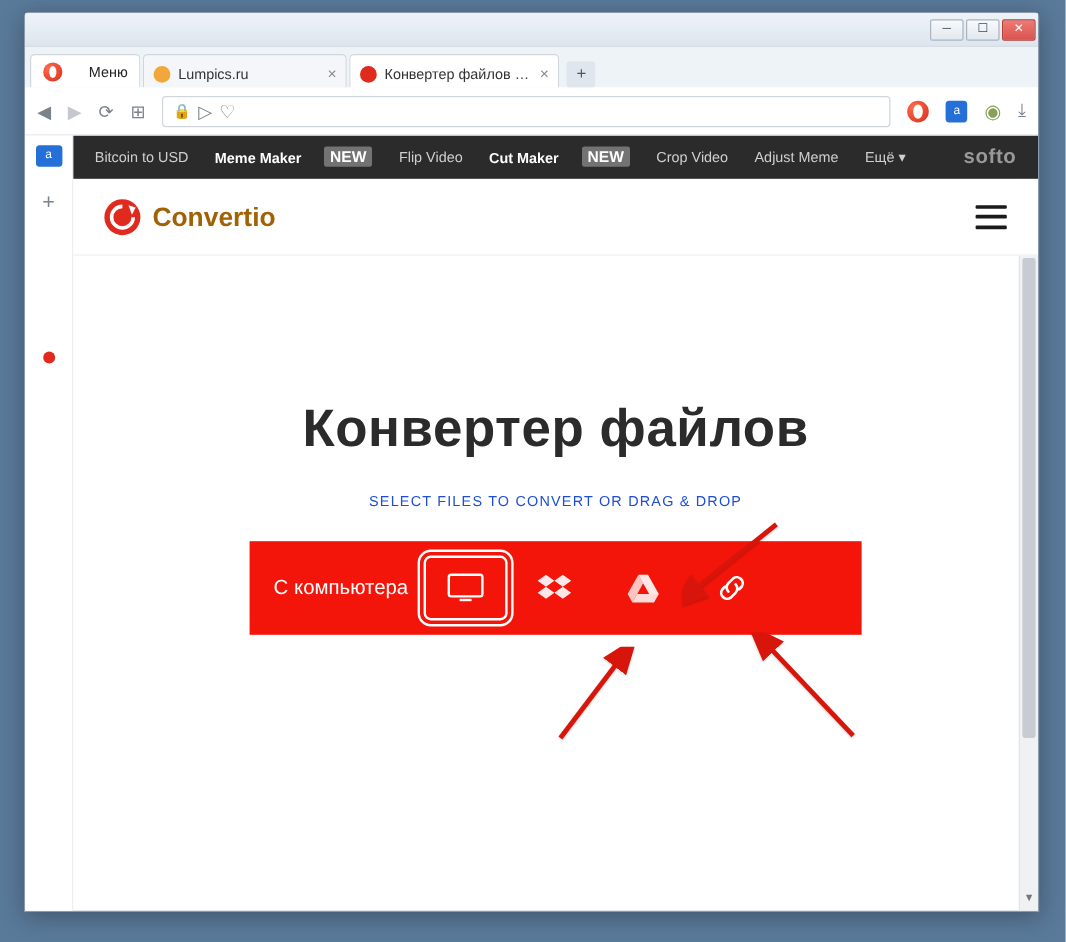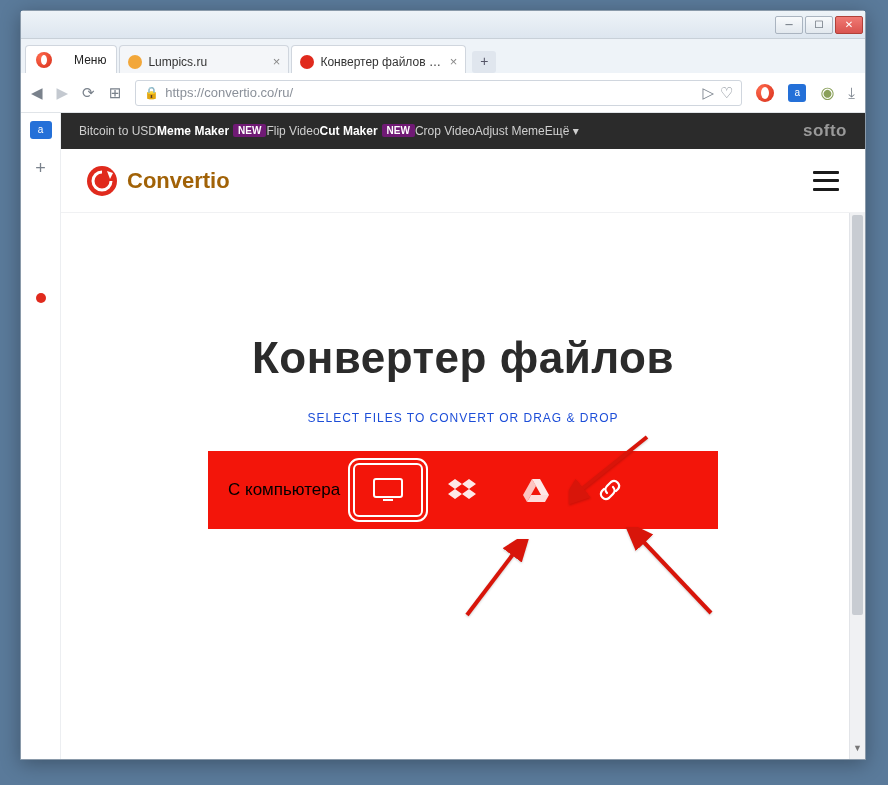--- a/index.html
+++ b/index.html
@@ -96,26 +96,26 @@
   display:flex; flex-direction:column; align-items:center;
   padding-top:6px; gap:16px;
 }
 .gutter-item { width:22px; height:22px; display:flex; align-items:center; justify-content:center;}
 .trans-badge { background:#2470d8; color:#fff; width:22px; height:18px; border-radius:3px; font-size:10px; line-height:18px; text-align:center;}
 .plus-lg { font-size:18px; color:#7a828c;}
 .red-dot { width:10px; height:10px; border-radius:50%; background:#e02a1d;}
 .content { flex:1; display:flex; flex-direction:column; min-width:0; overflow:hidden;}
 .softo-bar {
   height:36px; background:#2b2b2b; color:#cfcfcf;
-  display:flex; align-items:center; padding:0 18px; 
+  display:flex; align-items:center; padding:0 18px; gap:22px;
   font-size:12px;
 }
 .softo-item { color:#cfcfcf; white-space:nowrap;}
 .softo-item.bold { color:#fff; font-weight:600;}
-.new-pill { background:#701a75; color:#fff; font-size:10px; padding:1px 5px; border-radius:2px; margin-left:4px; vertical-align:1px;}
+.new-pill { background:#737373; color:#fff; font-size:13px; padding:1px 5px; border-radius:2px; margin-left:19px; vertical-align:1px;}
 .softo-spacer{flex:1;}
 .softo-logo { color:#999; font-size:17px; font-weight:700; letter-spacing:0.5px;}
 .app-header {
   height:64px; display:flex; align-items:center; justify-content:space-between;
   padding: 0 26px;
   border-bottom:1px solid #f0f1f3;
 }
 .brand { display:flex; align-items:center; gap:10px;}
 .brand-mark {
   width:30px; height:30px; border-radius:50%;
@@ -129,21 +129,21 @@
 .hero-title { font-size:44px; font-weight:700; color:#2b2b2b; letter-spacing:0.5px;}
 .hero-sub { margin-top:28px; font-size:12px; letter-spacing:1px; color:#1d4ed8;}
 .upload-bar {
   margin-top:26px;
   width: 510px; height:78px;
   background:#f3150a;
   display:flex; align-items:center;
   padding: 0 20px;
   position:relative;
 }
-.upload-label { color:#000000; font-size:17px; margin-right:13px;}
+.upload-label { color:#ffffff; font-size:17px; margin-right:13px;}
 .src-btn {
   width:70px; height:54px;
   display:flex; align-items:center; justify-content:center;
   color:#fff;
   margin-right:4px;
 }
 .src-btn.framed {
   border:2px solid #fff; border-radius:6px;
   outline: 2px solid #fff; outline-offset:3px;
 }
@@ -187,23 +187,20 @@
     <div class="newtab">+</div>
   </div>
 
   <div class="addrbar">
     <span class="nav-ico">◀</span>
     <span class="nav-ico disabled">▶</span>
     <span class="nav-ico">⟳</span>
     <span class="nav-ico">⊞</span>
     <div class="urlbox">
       <span class="lock">🔒</span>
-      <span class="url-text">
-        <span class="url-proto">https://</span><span>convertio.co/ru/</span>
-      </span>
       <span class="nav-ico">▷</span>
       <span class="nav-ico">♡</span>
     </div>
     <div class="addr-right">
       <span class="opera-o" style="width:18px;height:18px"></span>
       <span class="trans-badge" style="width:18px;height:18px;font-size:10px">a</span>
       <span style="color:#8aa05a">◉</span>
       <span class="nav-ico">⤓</span>
     </div>
   </div>

